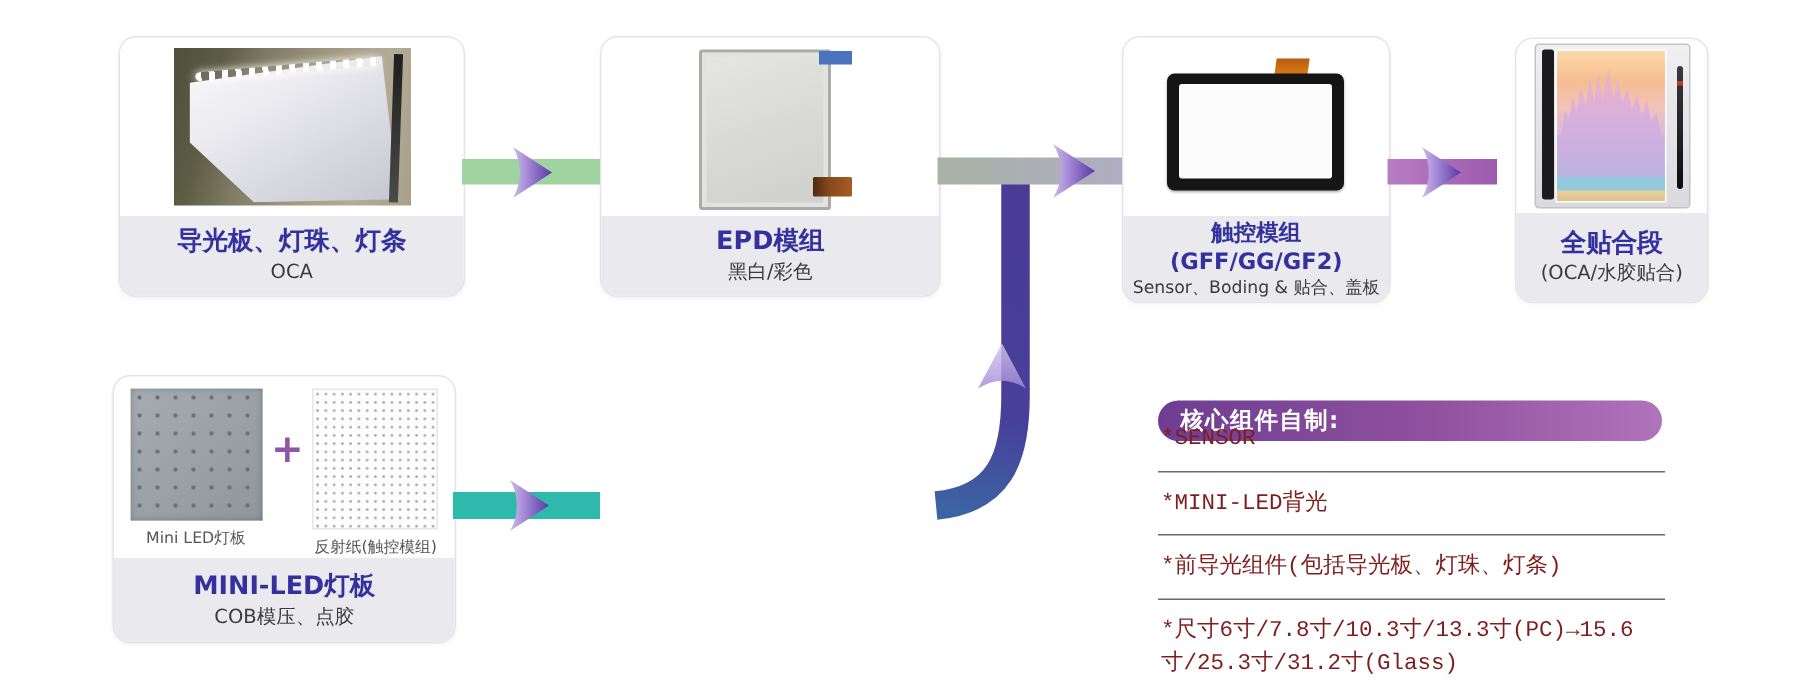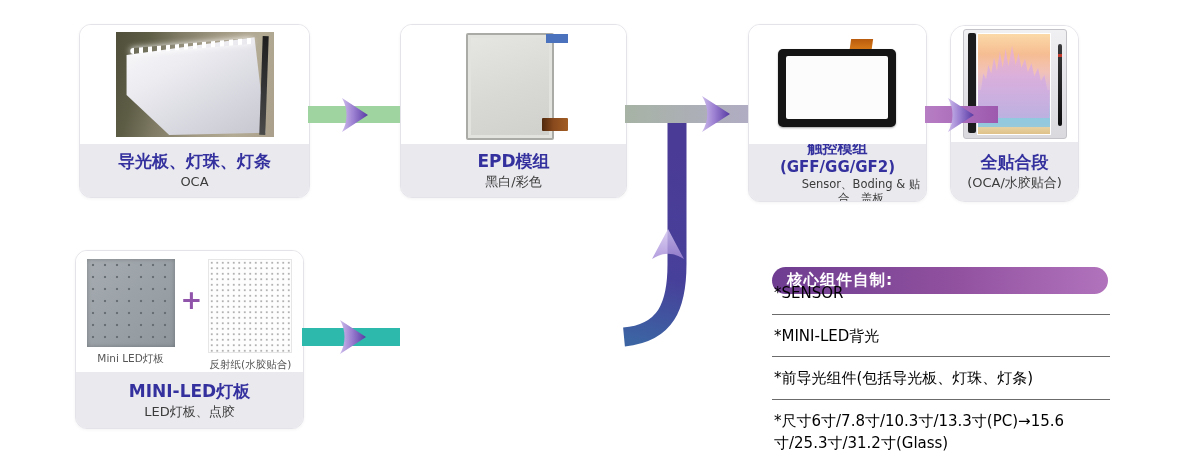--- a/index.html
+++ b/index.html
@@ -12,22 +12,22 @@
         box-shadow:0 1px 3px rgba(60,60,90,.06);}
   .card .photo{flex:1;display:flex;align-items:center;justify-content:center;background:#fff;position:relative;}
   .card .label{background:#e9e9ee;display:flex;flex-direction:column;justify-content:center;
                text-align:center;padding:2px 4px;}
   .card .title{color:#34319e;font-weight:bold;font-size:17px;line-height:1.25;}
   .card .subtitle{color:#3b3b3b;font-size:13px;margin-top:2px;line-height:1.2;}
 
   #card1{left:79px;top:24px;width:229px;height:172px;}  #card1 .label{height:49px;}
   #card2{left:400px;top:24px;width:225px;height:172px;} #card2 .label{height:49px;}
   #card3{left:748px;top:24px;width:177px;height:176px;} #card3 .label{height:53px;}
-  #card3 .title{font-size:15px;} #card3 .subtitle{font-size:11.5px;margin-left:47px;}
-  #card4{left:950px;top:25px;width:127px;height:175px;border-radius:15px;} #card4 .label{height:55px;}
+  #card3 .title{font-size:15px;} #card3 .subtitle{font-size:11.5px;}
+  #card4{left:1010px;top:25px;width:127px;height:175px;} #card4 .label{height:55px;}
   #card5{left:75px;top:250px;width:227px;height:177px;} #card5 .label{height:52px;}
   #card6{left:400px;top:252px;width:225px;height:173px;}#card6 .label{height:52px;}
 
   
   
   .lgp{width:158px;height:105px;position:relative;overflow:hidden;
        background:linear-gradient(105deg,#4f4f3a 0%,#5d5c45 18%,#7e7a64 34%,#a39a84 58%,#b4ab95 78%,#a99f8a 100%);}
   .lgp-plate{position:absolute;inset:0;
        clip-path:polygon(7% 22%,88% 5%,95% 96%,34% 98%,7% 60%);
        background:linear-gradient(150deg,#fdfdfe 0%,#ececf1 35%,#d6d6de 70%,#c4c4ce 100%);}
@@ -94,22 +94,22 @@
   .ah{position:absolute;z-index:4;}
   #curveSvg{position:absolute;left:0;top:0;z-index:1;pointer-events:none;}
   #upArrow{position:absolute;left:651px;top:228px;z-index:2;}
 
   
   #panel-header{position:absolute;left:772px;top:239px;width:336px;height:27px;border-radius:14px;
       background:linear-gradient(90deg,#6e3d91 0%,#91519f 55%,#b273bd 100%);
       color:#fff;font-weight:bold;font-size:15.5px;display:flex;align-items:center;
       padding-left:15px;box-sizing:border-box;letter-spacing:1px;z-index:2;margin-top:28px;}
   #panel-list{position:absolute;left:772px;top:272px;width:338px;z-index:2;}
-  .panel-item{font-size:15px;color:#000000;line-height:1.5;padding:10px 2px 9px;
-      border-bottom:1px solid #6b6b6b;}
+  .panel-item{font-size:15px;color:#7f1d1d;line-height:1.5;padding:10px 2px 9px;
+      border-bottom:1px solid #6b6b6b;font-family:Liberation Mono, monospace;}
   .panel-item:last-child{border-bottom:none;}
 </style>
 </head>
 <body>
 
 <div id="canvas">
 
   <svg width="0" height="0" style="position:absolute" aria-hidden="true">
     <defs>
       <linearGradient id="ahGrad" x1="0" y1="0" x2="1" y2="0">
@@ -225,27 +225,27 @@
   <div class="card" id="card5">
     <div class="photo" style="align-items:flex-start">
       <div class="duo">
         <div class="duo-item">
           <div class="mlb"></div>
           <div class="caption">Mini LED灯板</div>
         </div>
         <div class="plus">+</div>
         <div class="duo-item">
           <div class="refl"></div>
-          <div class="caption">反射纸(水胶贴合)</div>
+          <div class="caption">反射纸(触控模组)</div>
         </div>
       </div>
     </div>
     <div class="label">
       <div class="title">MINI-LED灯板</div>
-      <div class="subtitle">LED灯板、点胶</div>
+      <div class="subtitle">COB模压、点胶</div>
     </div>
   </div>
 
 
   <div id="panel-header">核心组件自制:</div>
   <div id="panel-list">
     <div class="panel-item">*SENSOR</div>
     <div class="panel-item">*MINI-LED背光</div>
     <div class="panel-item">*前导光组件(包括导光板、灯珠、灯条)</div>
     <div class="panel-item">*尺寸6寸/7.8寸/10.3寸/13.3寸(PC)→15.6寸/25.3寸/31.2寸(Glass)</div>

